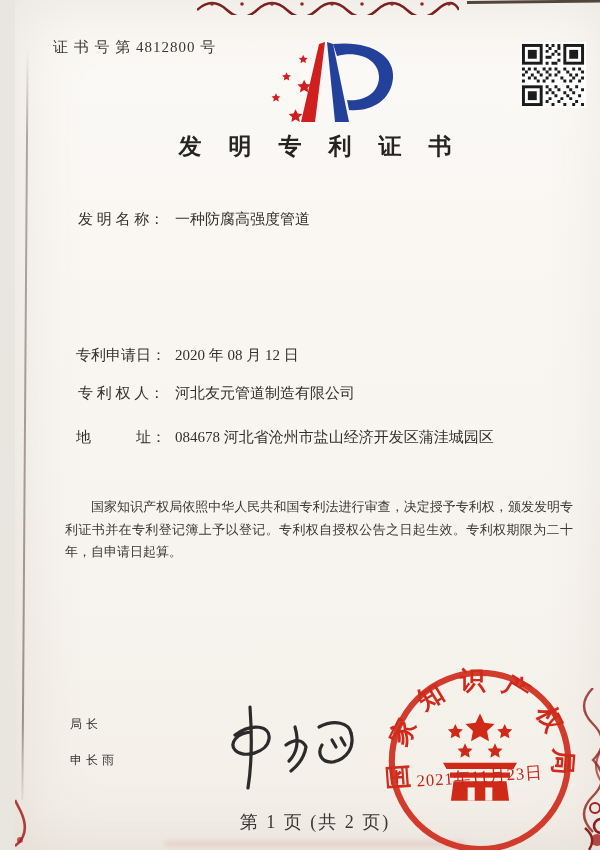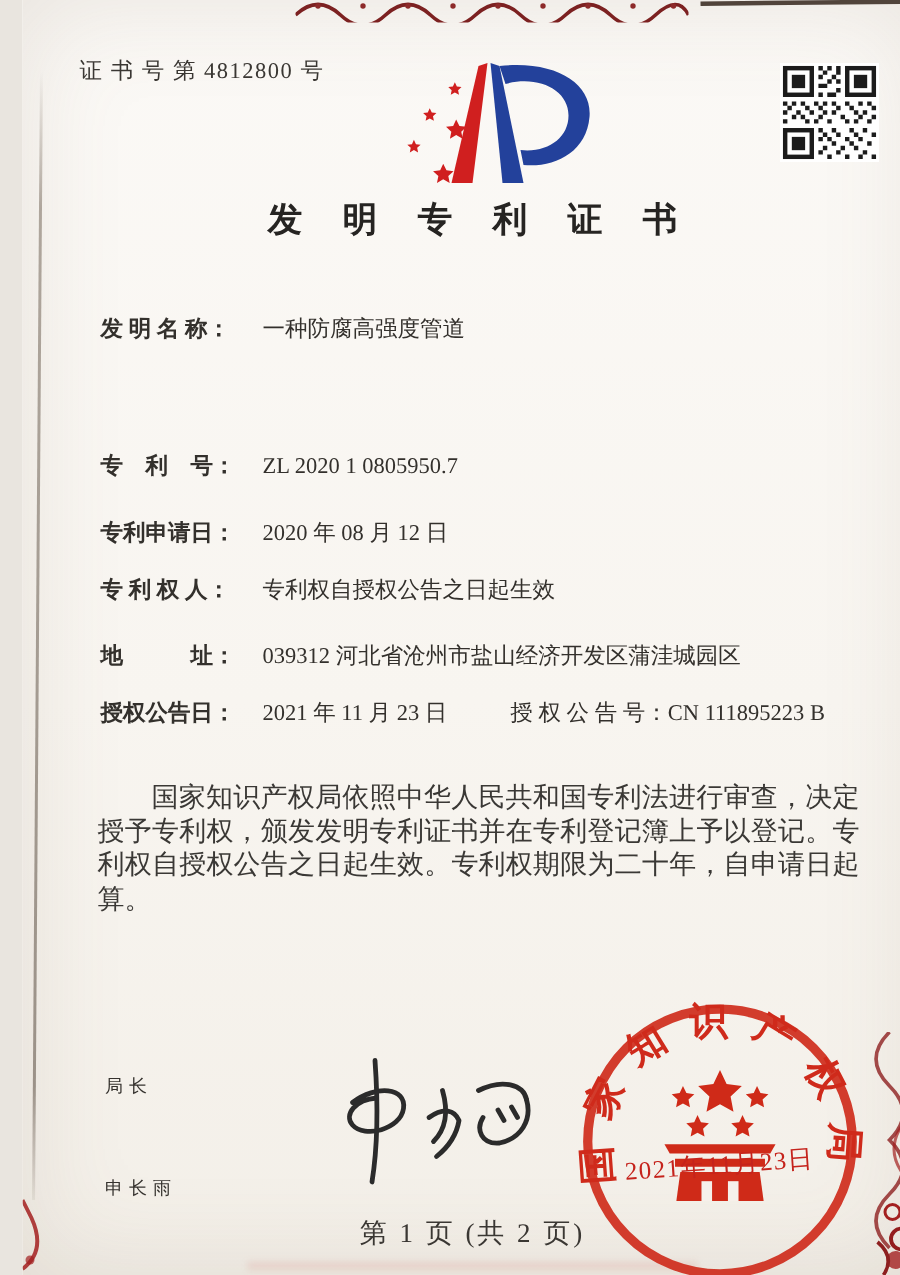--- a/index.html
+++ b/index.html
@@ -5,24 +5,24 @@
   html,body{margin:0;padding:0;background:#e9e5df;}
   #page{position:relative;width:600px;height:850px;overflow:hidden;
     background:linear-gradient(180deg,#fbf9f6 0%,#f8f5f0 55%,#f3efe8 100%);
     box-shadow:inset 0 0 70px rgba(120,100,80,.14);
     font-family:"Liberation Serif","DejaVu Serif",serif;color:#2f2d2b;margin-left:15px;}
   .abs{position:absolute;}
   .certno{left:38px;top:38px;font-size:15px;letter-spacing:1px;color:#3a3733;}
   .title{left:0;top:131px;width:100%;text-align:center;font-size:23px;font-weight:700;
     letter-spacing:27px;text-indent:27px;color:#262422;}
   .frow{left:52px;font-size:15px;white-space:nowrap;color:#2e2c29;}
-  .flabel{display:inline-block;min-width:108px;font-weight:700;color:#33302c;}
+  .flabel{display:inline-block;min-width:108px;font-weight:400;color:#33302c;text-align:center;}
   .fvalue{font-weight:400;color:#33302c;}
   .grant2{margin-left:42px;}
-  .bodytxt{left:50px;top:520px;width:508px;font-size:18px;line-height:22.5px;
+  .bodytxt{left:50px;top:496px;width:508px;font-size:13px;line-height:22.5px;
     color:#3a3835;text-align:justify;}
   .bodytxt p{margin:0;text-indent:2em;}
   .signt{left:55px;font-size:12px;letter-spacing:4px;color:#35322e;}
   .footer{left:0;top:810px;width:100%;text-align:center;font-size:18px;
     letter-spacing:2px;color:#3a3733;}
   .leftline{left:9px;top:48px;width:1.5px;height:752px;opacity:.65;
     background:linear-gradient(180deg,rgba(150,140,128,0),#8a7e72 12%,#6f6358 90%,rgba(150,140,128,.2));
     transform:rotate(.4deg);}
   .topline{left:452px;top:1px;width:150px;height:3px;background:#51443b;
     transform:rotate(-.6deg);transform-origin:left top;}
@@ -121,42 +121,36 @@
         M30,60h3v3h-3z M42,60h3v3h-3z M51,60h3v3h-3z M60,60h3v3h-3z"></path>
       </g>
     </svg>
   </div>
 
   <div class="abs title">发明专利证书</div>
 
   <div class="abs frow" style="top:210px;">
     <span class="flabel">发 明 名 称：</span><span class="fvalue">一种防腐高强度管道</span>
   </div>
-  <div class="abs frow" style="top:301px;">
-    <span class="flabel">专　利　号：</span><span class="fvalue">ZL 2020 1 0805950.7</span>
-  </div>
   <div class="abs frow" style="top:346px;">
     <span class="flabel">专利申请日：</span><span class="fvalue">2020 年 08 月 12 日</span>
   </div>
   <div class="abs frow" style="top:384px;">
-    <span class="flabel">专 利 权 人：</span><span class="fvalue">专利权自授权公告之日起生效</span>
+    <span class="flabel">专 利 权 人：</span><span class="fvalue">河北友元管道制造有限公司</span>
   </div>
   <div class="abs frow" style="top:428px;">
-    <span class="flabel">地　　　址：</span><span class="fvalue">039312 河北省沧州市盐山经济开发区蒲洼城园区</span>
-  </div>
-  <div class="abs frow" style="top:466px;">
-    <span class="flabel">授权公告日：</span><span class="fvalue">2021 年 11 月 23 日</span><span class="fvalue grant2">授 权 公 告 号：</span><span class="fvalue">CN 111895223 B</span>
+    <span class="flabel">地　　　址：</span><span class="fvalue">084678 河北省沧州市盐山经济开发区蒲洼城园区</span>
   </div>
 
   <div class="abs bodytxt">
     <p>国家知识产权局依照中华人民共和国专利法进行审查，决定授予专利权，颁发发明专利证书并在专利登记簿上予以登记。专利权自授权公告之日起生效。专利权期限为二十年，自申请日起算。</p>
   </div>
 
   <div class="abs signt" style="top:716px;">局长</div>
-  <div class="abs signt" style="top:784px;">申长雨</div>
+  <div class="abs signt" style="top:752px;">申长雨</div>
 
   <div class="abs" style="left:192px;top:695px;">
     <svg width="160" height="100" viewBox="0 0 160 100">
       <g fill="none" stroke="#2b2b2b" stroke-width="3.2" stroke-linecap="round" stroke-linejoin="round">
         <path d="M28,40 C44,28 64,30 62,44 C60,58 36,64 28,55 C22,48 30,38 44,37"></path>
         <path d="M43,12 C45,40 45,68 41,93"></path>
         <path d="M88,32 C92,46 90,58 82,66"></path>
         <path d="M79,50 C89,43 96,45 99,52 C97,64 89,72 84,76"></path>
         <path d="M112,32 C128,24 142,28 144,38"></path>
         <path d="M144,38 C148,52 140,64 126,67 C114,68 110,58 115,50"></path>

